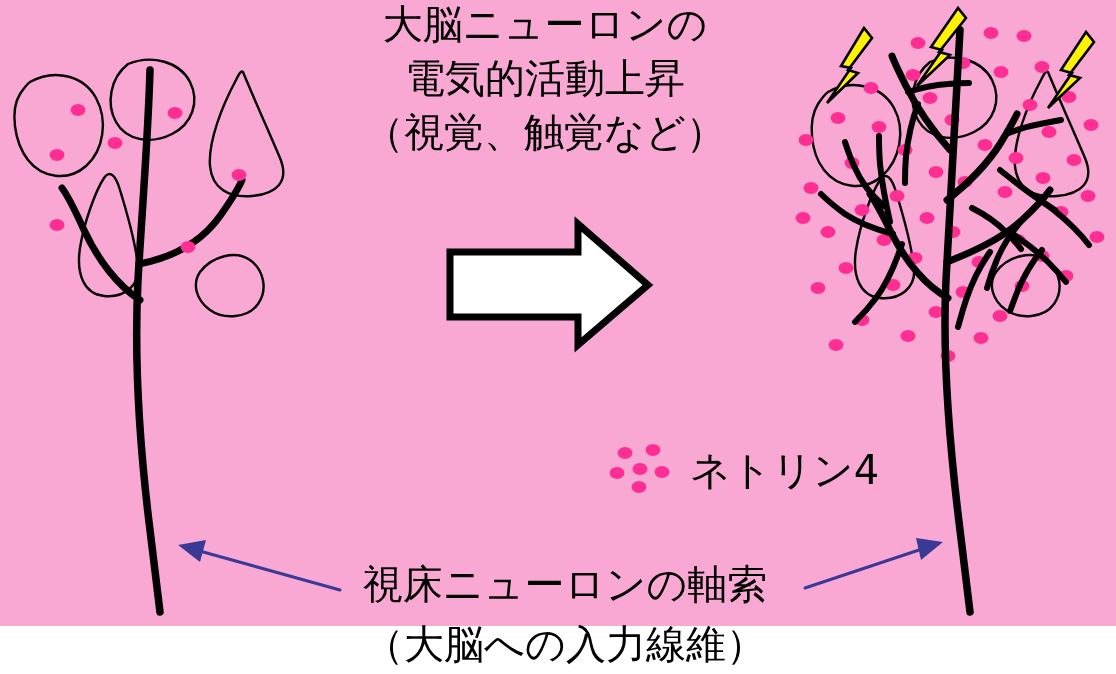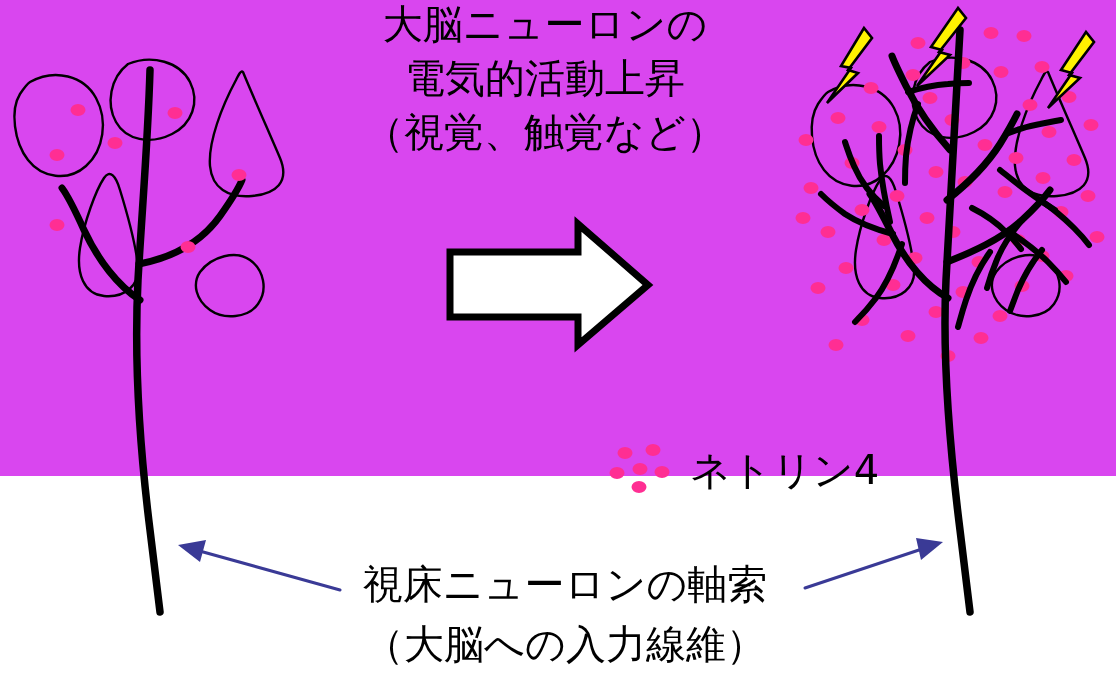--- a/index.html
+++ b/index.html
@@ -10,22 +10,22 @@
   body {
     width: 1116px;
     height: 674px;
     position: relative;
     overflow: hidden;
     font-family: "Liberation Sans", sans-serif;
   }
   #stage {
     position: relative;
     width: 1116px;
-    height: 476px;
-    background: #d946ef;
+    height: 626px;
+    background: #f9a8d4;
   }
   #scene {
     position: absolute;
     left: 0;
     top: 0;
     width: 1116px;
     height: 674px;
     display: block;
   }
   .jp-text {

